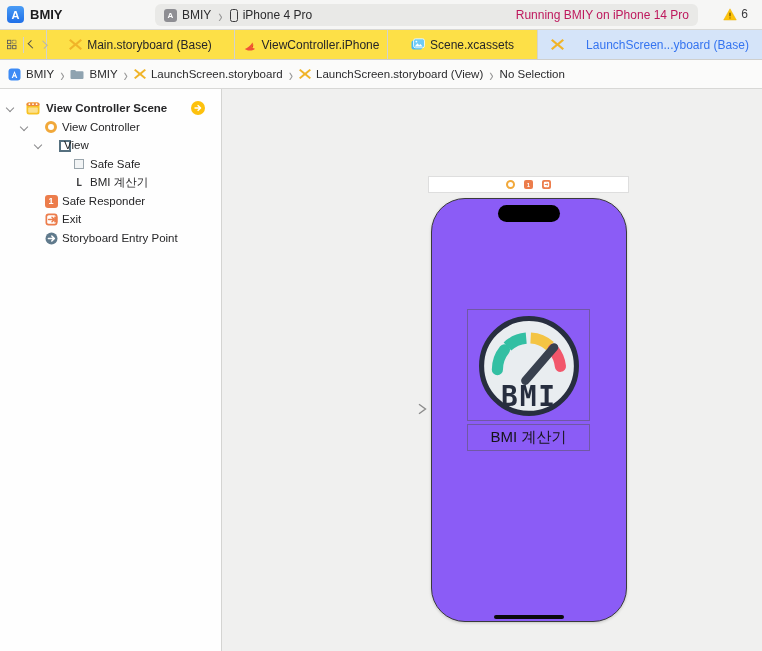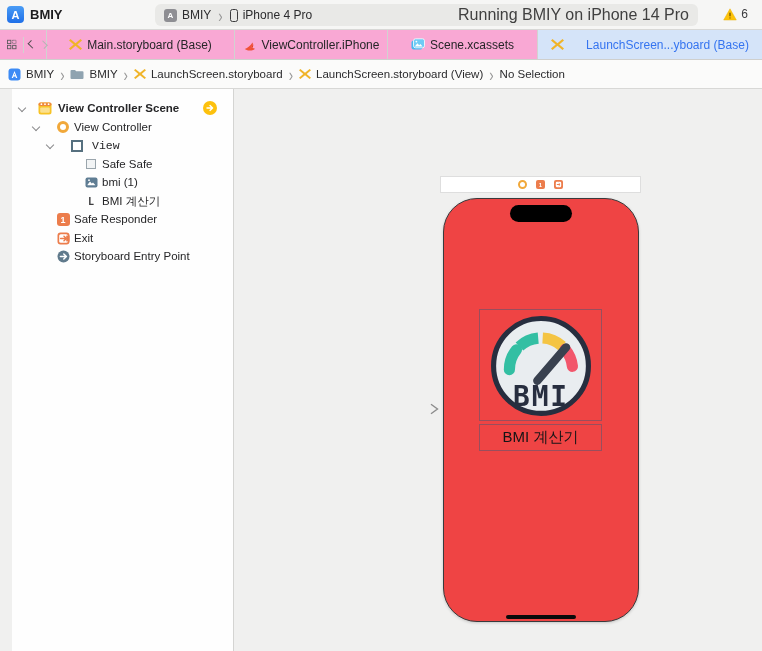--- a/index.html
+++ b/index.html
@@ -14,45 +14,45 @@
     background:linear-gradient(180deg,#4a9cf5,#1f6fe8); color:#fff; font-size:11px; font-weight:bold;
     display:flex; align-items:center; justify-content:center; }
   .proj-name { position:absolute; left:30px; top:7px; font-size:13px; font-weight:bold; color:#1d1d1f; }
   .scheme-pill { position:absolute; left:155px; top:4px; width:543px; height:22px; background:#e9e9e7;
     border-radius:6px; display:flex; align-items:center; justify-content:space-between; padding:0 9px; }
   .scheme-left { display:flex; align-items:center; gap:5px; font-size:12px; color:#2b2b2d; }
   .mini-app-icon { width:13px; height:13px; border-radius:3px; background:#8e8e93; color:#fff;
     font-size:8px; font-weight:bold; display:flex; align-items:center; justify-content:center; }
   .sep-glyph { color:#9a9a9a; font-size:13px; display:inline-block; transform:scaleY(1.45); padding:0 2px; }
   .phone-icon { width:8px; height:13px; border:1.2px solid #3c3c3e; border-radius:2.5px; display:inline-block; }
-  .status-text { font-size:16px; color:#404040; }
+  .status-text { font-size:12px; color:#be185d; }
   .warn-badge { position:absolute; right:14px; top:7px; display:flex; align-items:center; gap:4px;
     font-size:12px; color:#3c3c3e; }
 
   
-  .tabbar { height:30px; background:#f9a8d4; border-bottom:1px solid #cfcfcd; display:flex;
+  .tabbar { height:30px; background:#fde047; border-bottom:1px solid #cfcfcd; display:flex;
     align-items:stretch; flex:0 0 30px; }
   .tab-controls { width:47px; display:flex; align-items:center; gap:6px; padding-left:7px;
     border-right:1px solid #d2d2d0; }
   .chev { width:7px; height:7px; border-right:1.6px solid #4a4a4c; border-bottom:1.6px solid #4a4a4c;
     display:inline-block; }
   .chev.back { transform:rotate(135deg); }
   .chev.fwd { transform:rotate(-45deg); border-color:#b4b4b2; }
   .tab { display:flex; align-items:center; justify-content:center; gap:5px; font-size:12px;
     color:#262628; border-right:1px solid #d2d2d0; white-space:nowrap; overflow:hidden; }
   .tab.active { background:#d5e4f9; color:#3574f0; border-right:none; }
   .tab-1 { width:188px; } .tab-2 { width:153px; } .tab-3 { width:150px; } .tab-4 { flex:1;gap:22px; }
 
   
   .jumpbar { height:29px; background:#fbfbfa; border-bottom:1px solid #d8d8d6; display:flex;
     align-items:center; padding-left:8px; gap:4px; font-size:11.5px; color:#2b2b2d; flex:0 0 29px; }
   .crumb { display:flex; align-items:center; gap:5px; }
 
   
-  .content { flex:1; display:flex; min-height:0;margin-left:12px; }
+  .content { flex:1; display:flex; min-height:0; }
   .sidebar { width:222px; background:#fefefe; border-right:1px solid #d4d4d2; padding-top:10px; }
   .orow { height:18.5px; display:flex; align-items:center; position:relative; font-size:11.5px; color:#262628; }
   .orow .disc { width:8px; height:8px; position:absolute; top:6px; }
   .disc-chev { width:6px; height:6px; border-right:1.5px solid #8a8a8c; border-bottom:1.5px solid #8a8a8c;
     display:block; transform:rotate(45deg); }
   .orow .oicon { position:absolute; top:2.5px; width:14px; height:14px; display:flex;
     align-items:center; justify-content:center; }
   .orow .olabel { position:absolute; top:2px; line-height:15px; }
   .bold { font-weight:bold; }
   .scene-open-btn { position:absolute; right:16px; top:2px; width:14px; height:14px; border-radius:50%;
@@ -67,21 +67,21 @@
   .canvas { flex:1; position:relative; background:#f0f0ef; }
   .scene-dock { position:absolute; left:206px; top:87px; width:201px; height:17px; background:#ffffff;
     border:1px solid #dedede; display:flex; align-items:center; justify-content:center; gap:9px; }
   .dock-ring { width:9px; height:9px; border-radius:50%; border:2.5px solid #f1a83a; background:#fff; }
   .dock-sq { width:9px; height:9px; border-radius:2px; background:#ec7d4c; color:#fff; font-size:6px;
     display:flex; align-items:center; justify-content:center; font-weight:bold; }
 
   .entry-arrow { position:absolute; left:153px; top:314px; }
 
   .device { position:absolute; left:209px; top:109px; width:196px; height:424px;
-    background:#ef4444; border:1.5px solid #3a3a3c; border-radius:34px;
+    background:#8b5cf6; border:1.5px solid #3a3a3c; border-radius:34px;
     box-shadow:0 1px 3px rgba(0,0,0,0.18); }
   .dyn-island { position:absolute; left:66px; top:6px; width:62px; height:17px; border-radius:9px;
     background:#000; }
   .iv-frame { position:absolute; left:35px; top:110px; width:123px; height:112px;
     border:1px solid rgba(95,85,110,0.6); display:flex; align-items:center; justify-content:center; }
   .lbl-frame { position:absolute; left:35px; top:225px; width:123px; height:27px;
     border:1px solid rgba(95,85,110,0.6); display:flex; align-items:center; justify-content:center;
     font-size:15px; color:#141416; }
   .home-bar { position:absolute; left:62px; bottom:2px; width:70px; height:4px; border-radius:2px;
     background:#0a0a0a; }
@@ -231,40 +231,30 @@
         <span class="olabel" style="left:62px;">View Controller</span>
       </div>
 
       <div class="orow">
         <span class="disc" style="left:35px;">
             <span class="disc-chev"></span>
           </span>
         <span class="oicon" style="left:58px;">
             <span class="view-icon"></span>
           </span>
-        <span class="olabel" style="left:80px;font-family:Liberation Mono, monospace;">View</span>
+        <span class="olabel" style="left:64px;">View</span>
       </div>
 
       <div class="orow">
         <span class="oicon" style="left:72px;">
             <span class="safe-icon"></span>
           </span>
         <span class="olabel" style="left:90px;">Safe Safe</span>
       </div>
 
-      <div class="orow">
-        <span class="oicon" style="left:72px;">
-          <svg width="13" height="11" viewBox="0 0 13 11">
-            <rect x="0.5" y="0.5" width="12" height="10" rx="2" fill="#5f7d93"></rect>
-            <path d="M2.5 7.8 L5 4.6 L6.8 6.6 L8 5.4 L10.5 8.2 H2.5 Z" fill="#fff"></path>
-            <circle cx="4" cy="3.2" r="0.9" fill="#fff"></circle>
-          </svg>
-        </span>
-        <span class="olabel" style="left:90px;">bmi (1)</span>
-      </div>
 
       <div class="orow">
         <span class="oicon" style="left:72px;">
           <span class="l-glyph">L</span>
         </span>
         <span class="olabel" style="left:90px;">BMI 계산기</span>
       </div>
 
       <div class="orow">
         <span class="oicon" style="left:44px;">

